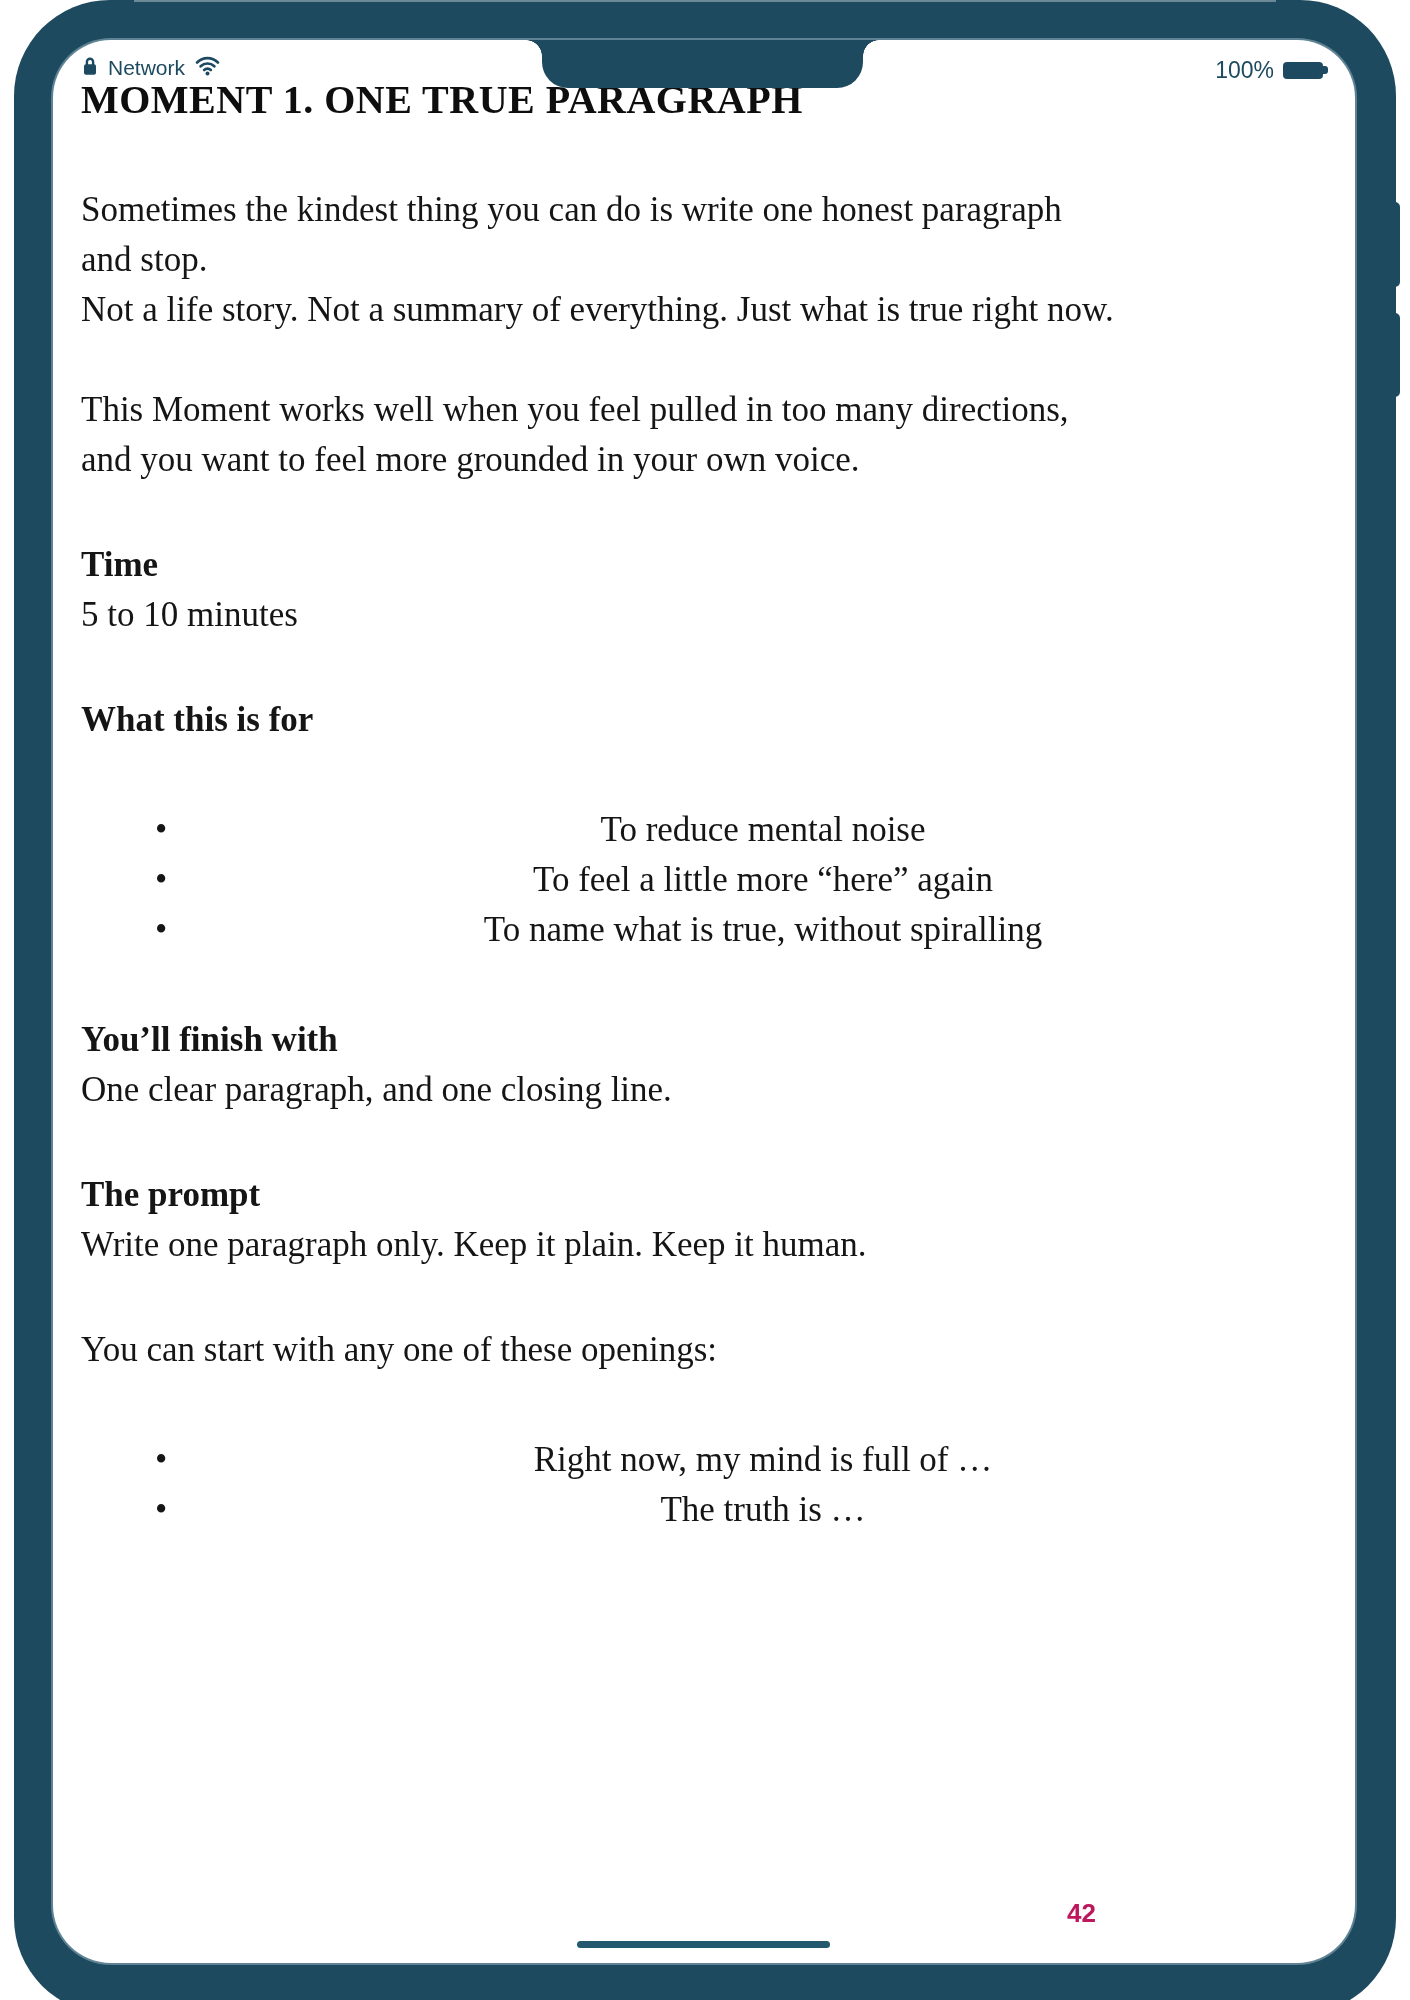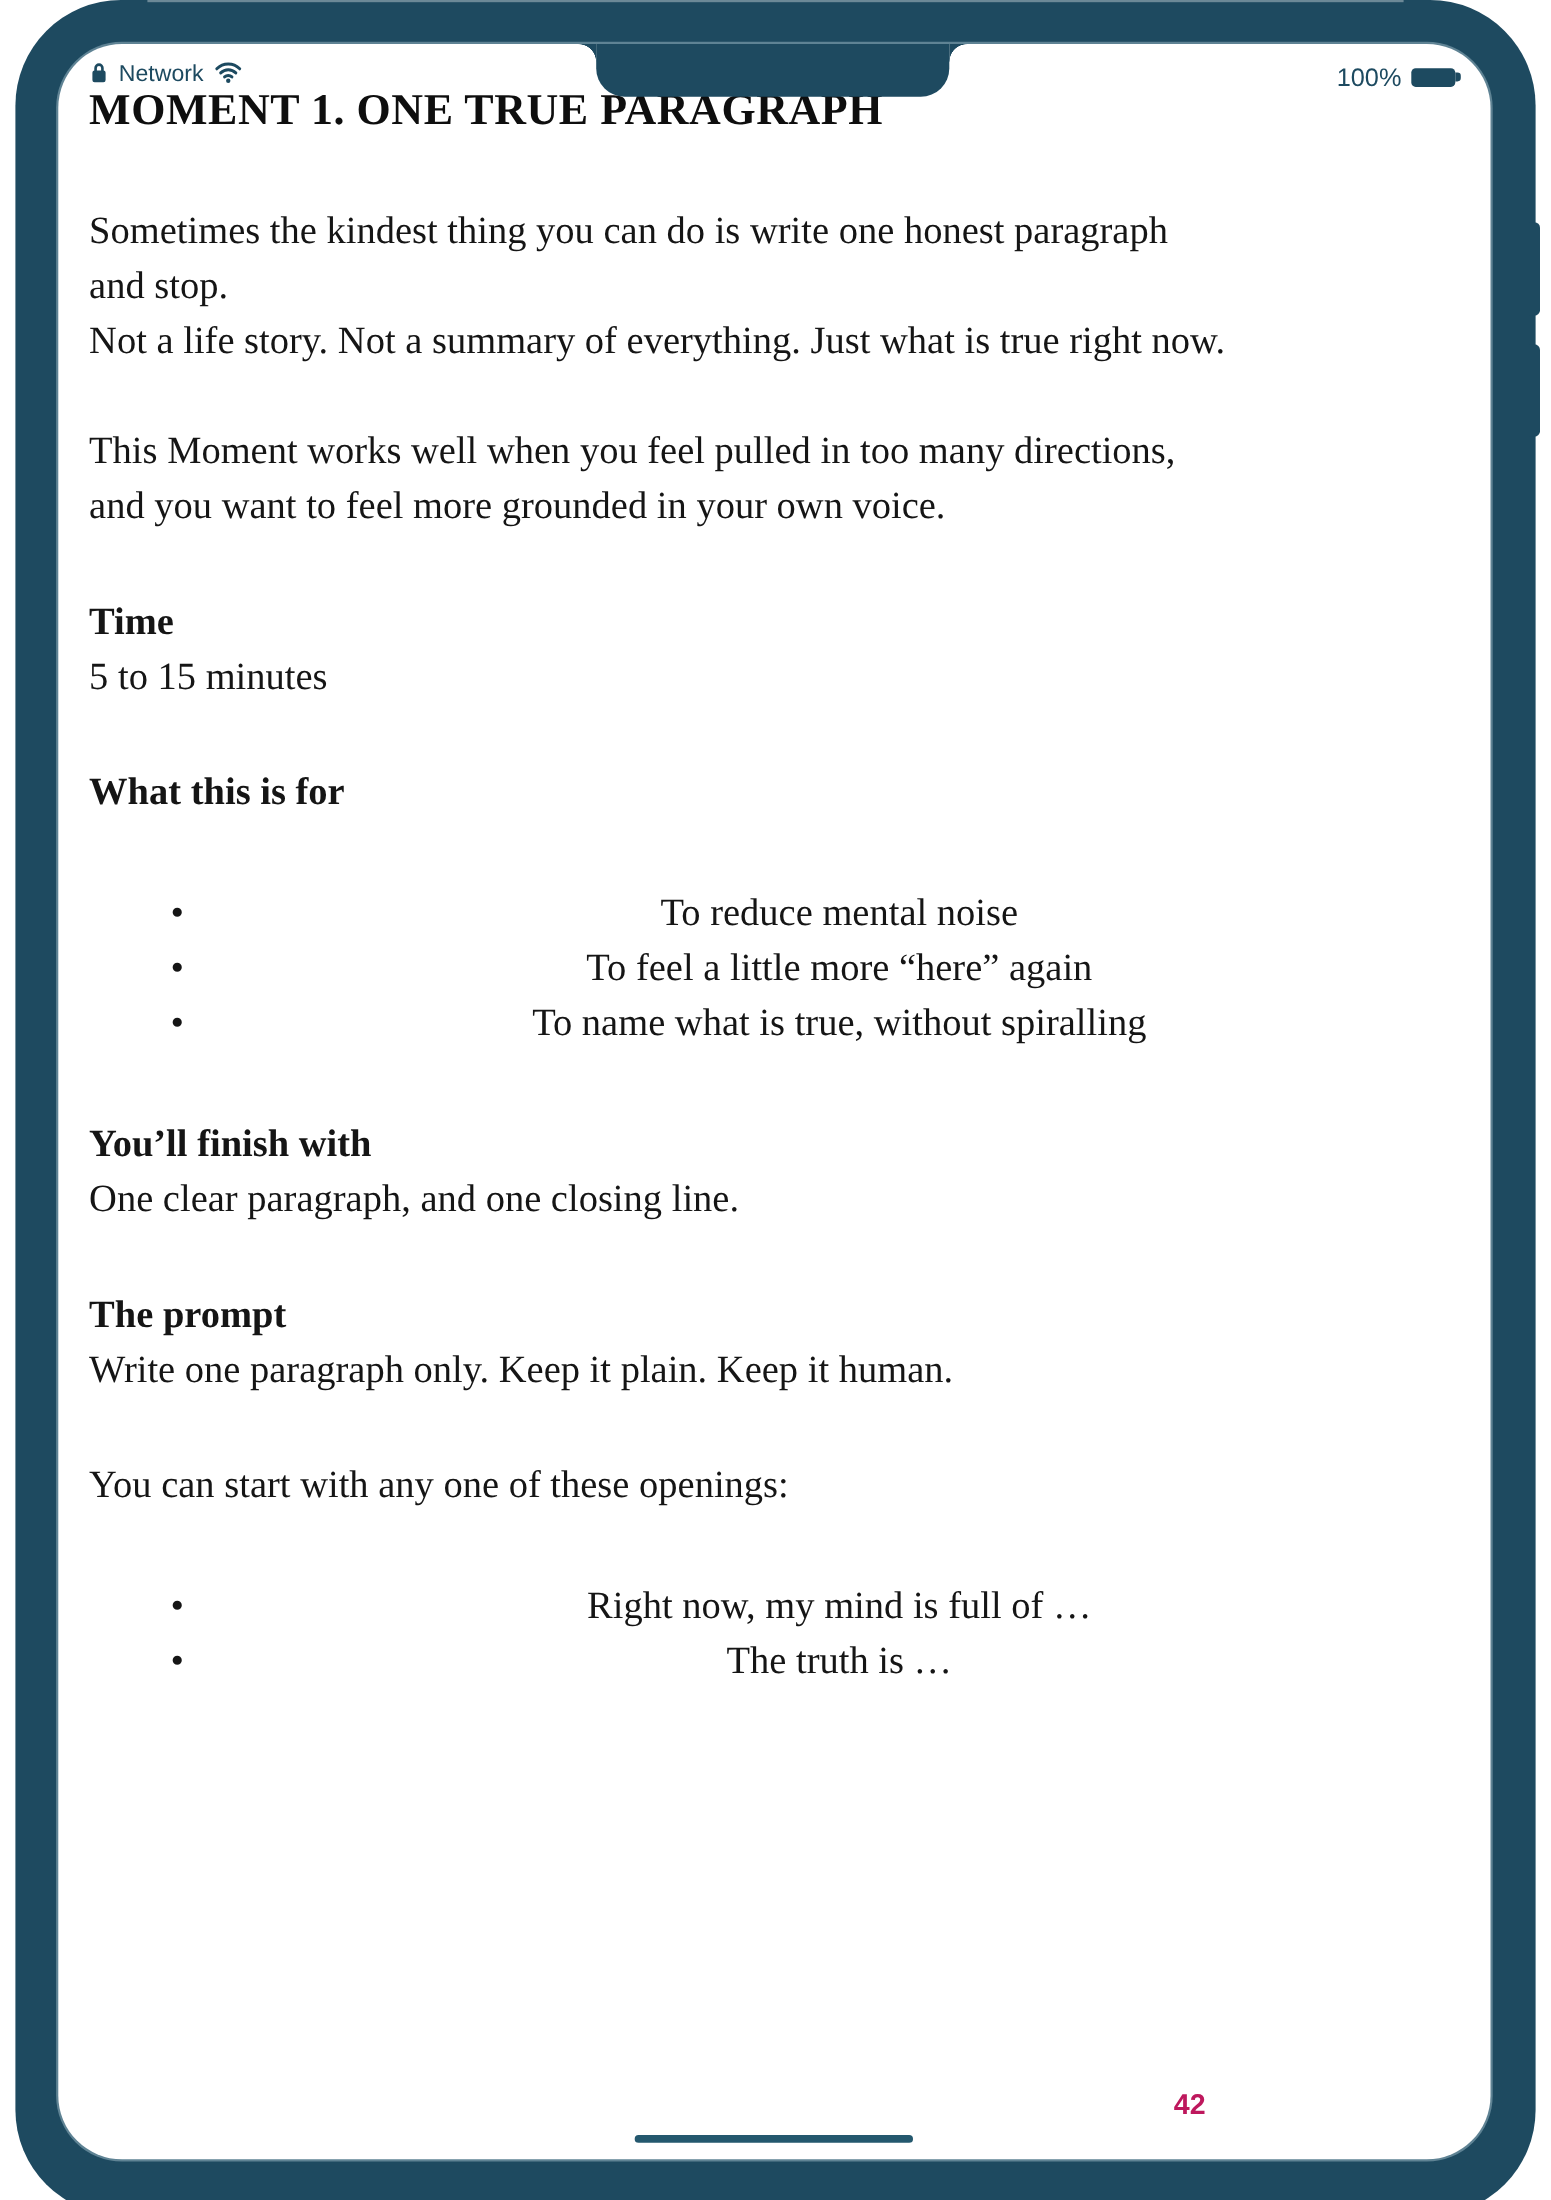--- a/index.html
+++ b/index.html
@@ -158,21 +158,21 @@
         <span class="line">Not a life story. Not a summary of everything. Just what is true right now.</span>
       </p>
 
       <p class="para-2">
         <span class="line">This Moment works well when you feel pulled in too many directions,</span>
         <span class="line">and you want to feel more grounded in your own voice.</span>
       </p>
 
       <div class="sec">
         <span class="sec-label">Time</span>
-        <span class="sec-body">5 to 15 minutes</span>
+        <span class="sec-body">5 to 10 minutes</span>
       </div>
 
 
       <div class="sec">
         <span class="sec-label">What this is for</span>
       </div>
 
       <ul class="doc-list">
         <li>To reduce mental noise</li>
         <li>To feel a little more “here” again</li>

